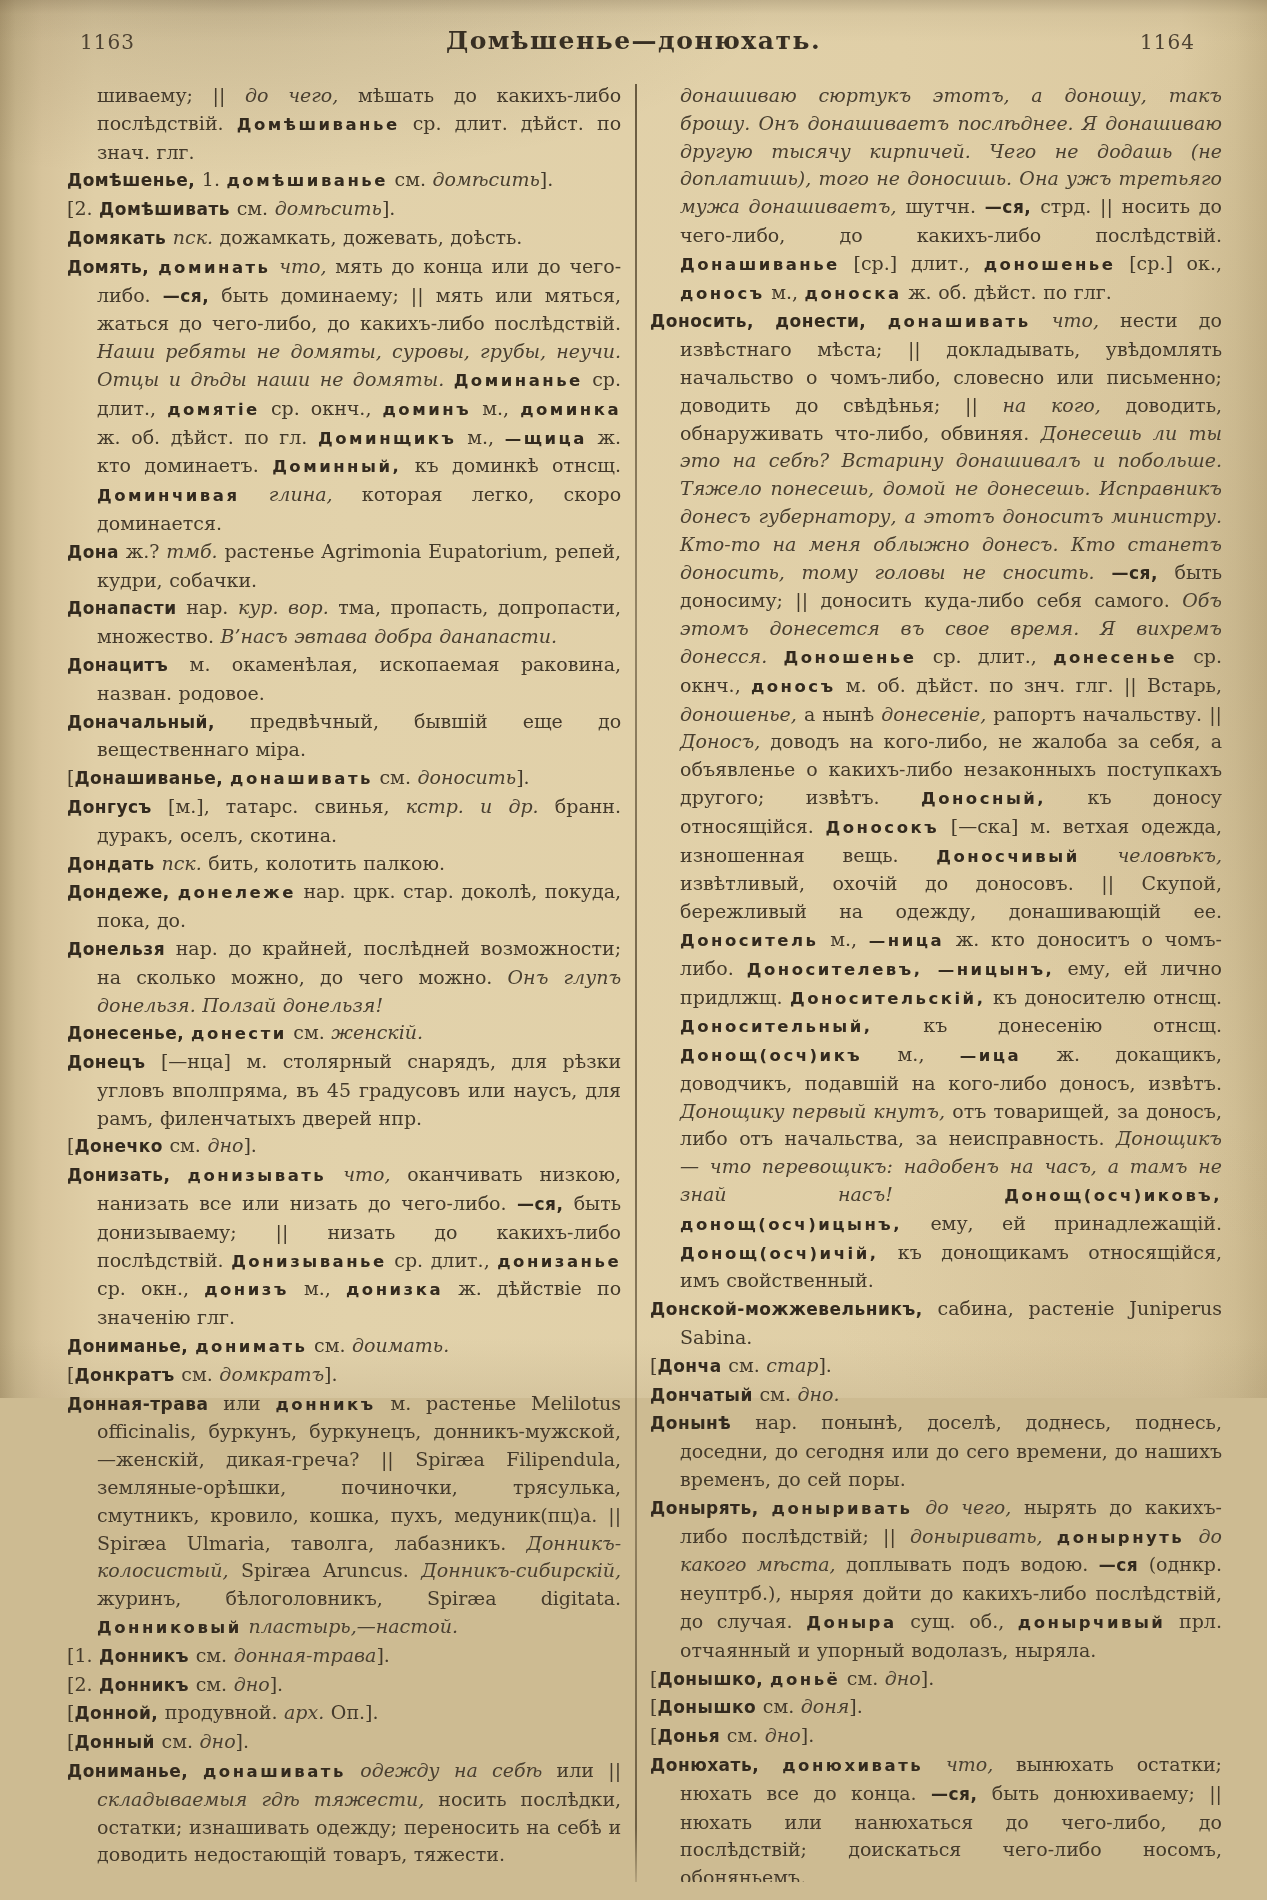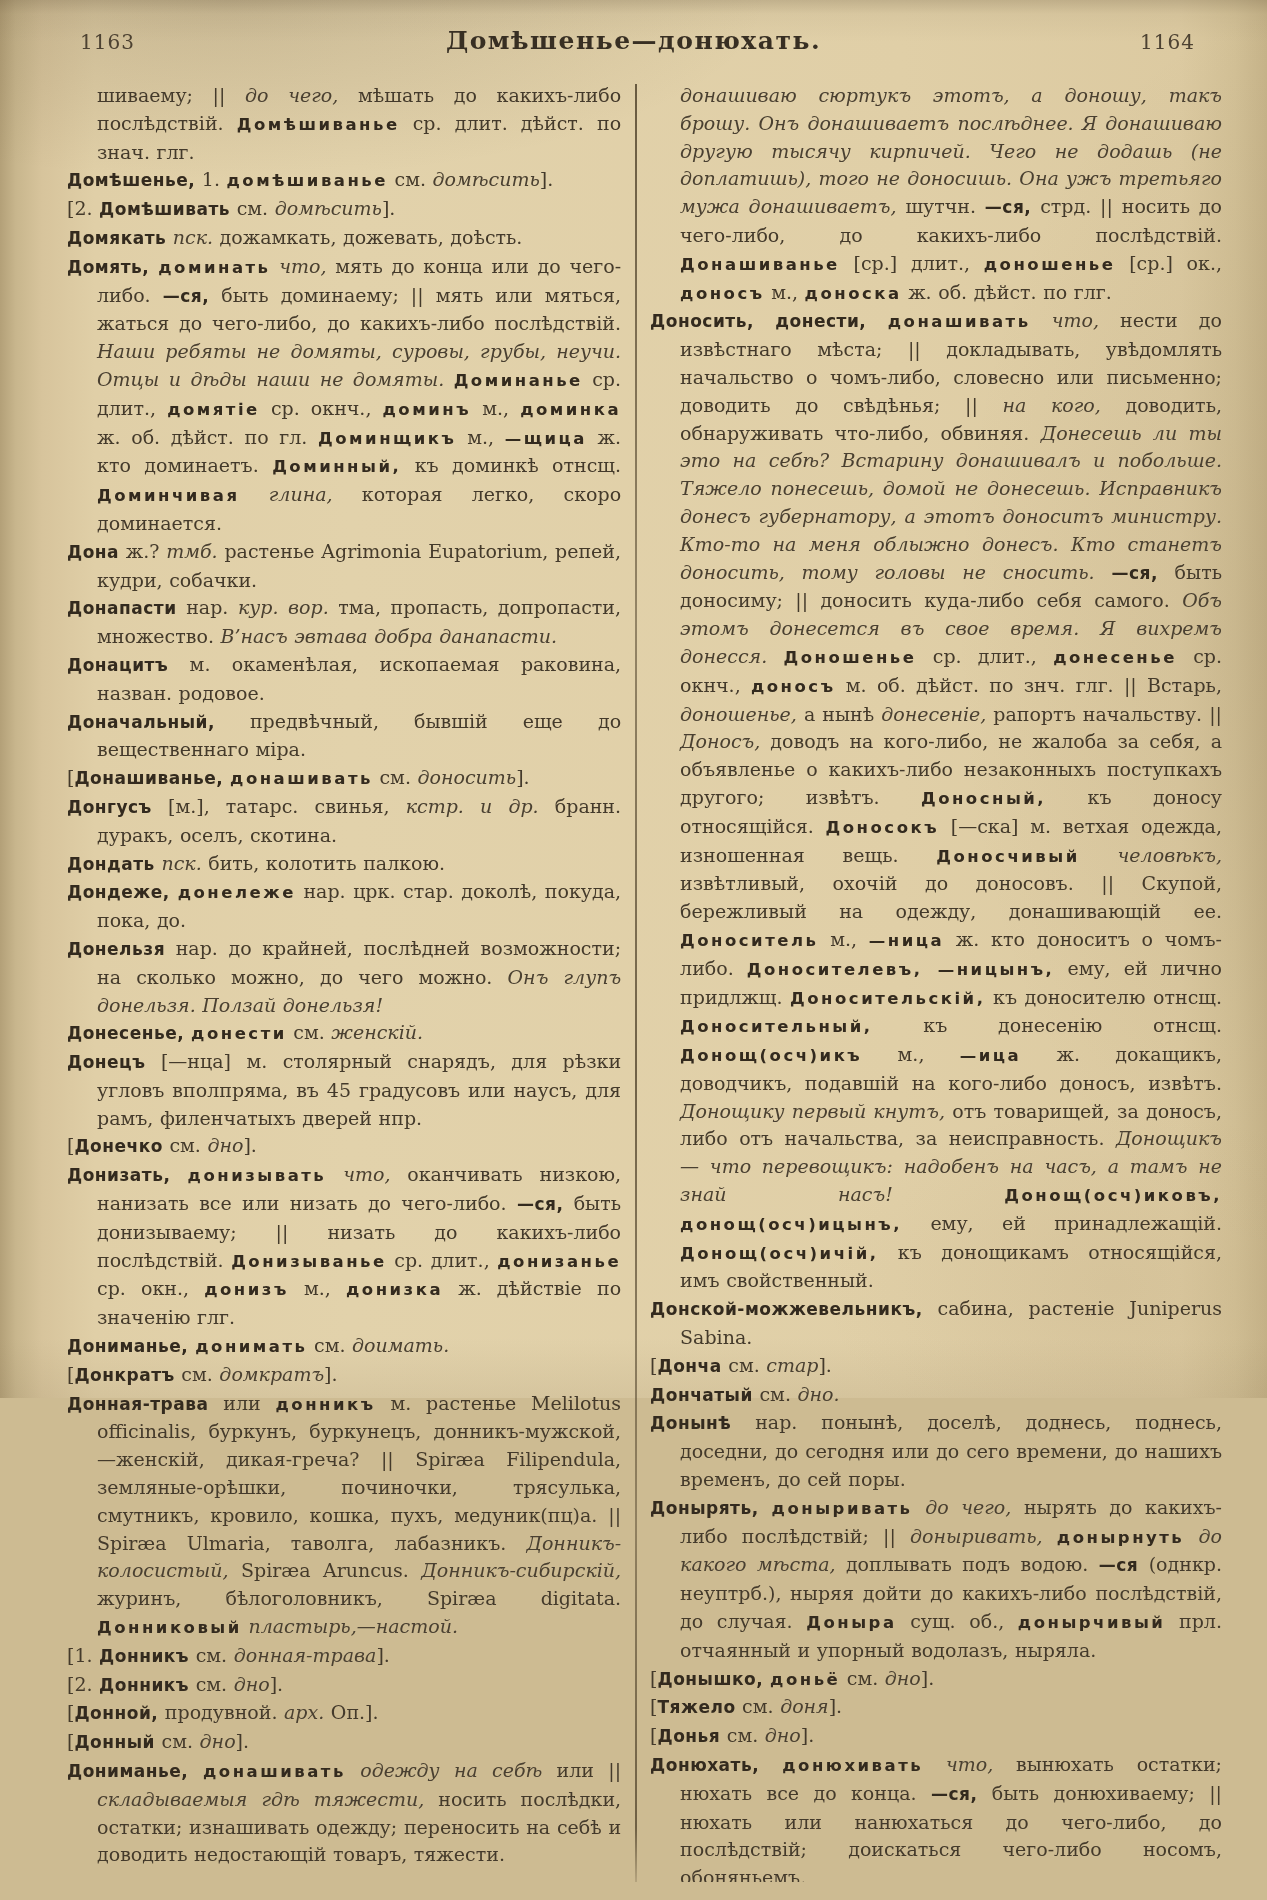--- a/index.html
+++ b/index.html
@@ -113,18 +113,18 @@
     <div class="divider"></div>
     <div class="col col-r">
         <p class="entry cont"><span class="seg-i">донашиваю сюртукъ этотъ, а доношу, такъ брошу. Онъ донашиваетъ послѣднее. Я донашиваю другую тысячу кирпичей. Чего не додашь (не доплатишь), того не доносишь. Она ужъ третьяго мужа донашиваетъ,</span><span class="seg-r"> шутчн. </span><span class="seg-b">—ся,</span><span class="seg-r"> стрд. || носить до чего-либо, до какихъ-либо послѣдствій. </span><span class="seg-bs">Донашиванье</span><span class="seg-r"> [ср.] длит., </span><span class="seg-bs">доношенье</span><span class="seg-r"> [ср.] ок., </span><span class="seg-bs">доносъ</span><span class="seg-r"> м., </span><span class="seg-bs">доноска</span><span class="seg-r"> ж. об. дѣйст. по глг.</span></p>
         <p class="entry"><span class="seg-b">Доносить, донести, </span><span class="seg-bs">донашивать</span><span class="seg-r"> </span><span class="seg-i">что,</span><span class="seg-r"> нести до извѣстнаго мѣста; || докладывать, увѣдомлять начальство о чомъ-либо, словесно или письменно; доводить до свѣдѣнья; || </span><span class="seg-i">на кого,</span><span class="seg-r"> доводить, обнаруживать что-либо, обвиняя. </span><span class="seg-i">Донесешь ли ты это на себѣ? Встарину донашивалъ и побольше. Тяжело понесешь, домой не донесешь. Исправникъ донесъ губернатору, а этотъ доноситъ министру. Кто-то на меня облыжно донесъ. Кто станетъ доносить, тому головы не сносить.</span><span class="seg-r"> </span><span class="seg-b">—ся,</span><span class="seg-r"> быть доносиму; || доносить куда-либо себя самого. </span><span class="seg-i">Объ этомъ донесется въ свое время. Я вихремъ донесся.</span><span class="seg-r"> </span><span class="seg-bs">Доношенье</span><span class="seg-r"> ср. длит., </span><span class="seg-bs">донесенье</span><span class="seg-r"> ср. окнч., </span><span class="seg-bs">доносъ</span><span class="seg-r"> м. об. дѣйст. по знч. глг. || Встарь, </span><span class="seg-i">доношенье,</span><span class="seg-r"> а нынѣ </span><span class="seg-i">донесеніе,</span><span class="seg-r"> рапортъ начальству. || </span><span class="seg-i">Доносъ,</span><span class="seg-r"> доводъ на кого-либо, не жалоба за себя, а объявленье о какихъ-либо незаконныхъ поступкахъ другого; извѣтъ. </span><span class="seg-bs">Доносный,</span><span class="seg-r"> къ доносу относящійся. </span><span class="seg-bs">Доносокъ</span><span class="seg-r"> [—ска] м. ветхая одежда, изношенная вещь. </span><span class="seg-bs">Доносчивый</span><span class="seg-r"> </span><span class="seg-i">человѣкъ,</span><span class="seg-r"> извѣтливый, охочій до доносовъ. || Скупой, бережливый на одежду, донашивающій ее. </span><span class="seg-bs">Доноситель</span><span class="seg-r"> м., </span><span class="seg-bs">—ница</span><span class="seg-r"> ж. кто доноситъ о чомъ-либо. </span><span class="seg-bs">Доносителевъ, —ницынъ,</span><span class="seg-r"> ему, ей лично придлжщ. </span><span class="seg-bs">Доносительскій,</span><span class="seg-r"> къ доносителю отнсщ. </span><span class="seg-bs">Доносительный,</span><span class="seg-r"> къ донесенію отнсщ. </span><span class="seg-bs">Донощ(осч)икъ</span><span class="seg-r"> м., </span><span class="seg-bs">—ица</span><span class="seg-r"> ж. докащикъ, доводчикъ, подавшій на кого-либо доносъ, извѣтъ. </span><span class="seg-i">Донощику первый кнутъ,</span><span class="seg-r"> отъ товарищей, за доносъ, либо отъ начальства, за неисправность. </span><span class="seg-i">Донощикъ — что перевощикъ: надобенъ на часъ, а тамъ не знай насъ!</span><span class="seg-r"> </span><span class="seg-bs">Донощ(осч)иковъ, донощ(осч)ицынъ,</span><span class="seg-r"> ему, ей принадлежащій. </span><span class="seg-bs">Донощ(осч)ичій,</span><span class="seg-r"> къ донощикамъ относящійся, имъ свойственный.</span></p>
         <p class="entry"><span class="seg-b">Донской-можжевельникъ,</span><span class="seg-r"> сабина, растеніе Juniperus Sabina.</span></p>
         <p class="entry"><span class="seg-r">[</span><span class="seg-b">Донча</span><span class="seg-r"> см. </span><span class="seg-i">стар</span><span class="seg-r">].</span></p>
         <p class="entry"><span class="seg-b">Дончатый</span><span class="seg-r"> см. </span><span class="seg-i">дно.</span></p>
         <p class="entry"><span class="seg-b">Донынѣ</span><span class="seg-r"> нар. понынѣ, доселѣ, доднесь, поднесь, доседни, до сегодня или до сего времени, до нашихъ временъ, до сей поры.</span></p>
         <p class="entry"><span class="seg-b">Донырять, </span><span class="seg-bs">доныривать</span><span class="seg-r"> </span><span class="seg-i">до чего,</span><span class="seg-r"> нырять до какихъ-либо послѣдствій; || </span><span class="seg-i">доныривать,</span><span class="seg-r"> </span><span class="seg-bs">донырнуть</span><span class="seg-r"> </span><span class="seg-i">до какого мѣста,</span><span class="seg-r"> доплывать подъ водою. </span><span class="seg-b">—ся</span><span class="seg-r"> (однкр. неуптрб.), ныряя дойти до какихъ-либо послѣдствій, до случая. </span><span class="seg-bs">Доныра</span><span class="seg-r"> сущ. об., </span><span class="seg-bs">донырчивый</span><span class="seg-r"> прл. отчаянный и упорный водолазъ, ныряла.</span></p>
         <p class="entry"><span class="seg-r">[</span><span class="seg-b">Донышко, </span><span class="seg-bs">доньё</span><span class="seg-r"> см. </span><span class="seg-i">дно</span><span class="seg-r">].</span></p>
-        <p class="entry"><span class="seg-r">[</span><span class="seg-b">Тяжело</span><span class="seg-r"> см. </span><span class="seg-i">доня</span><span class="seg-r">].</span></p>
+        <p class="entry"><span class="seg-r">[</span><span class="seg-b">Донышко</span><span class="seg-r"> см. </span><span class="seg-i">доня</span><span class="seg-r">].</span></p>
         <p class="entry"><span class="seg-r">[</span><span class="seg-b">Донья</span><span class="seg-r"> см. </span><span class="seg-i">дно</span><span class="seg-r">].</span></p>
         <p class="entry"><span class="seg-b">Донюхать, </span><span class="seg-bs">донюхивать</span><span class="seg-r"> </span><span class="seg-i">что,</span><span class="seg-r"> вынюхать остатки; нюхать все до конца. </span><span class="seg-b">—ся,</span><span class="seg-r"> быть донюхиваему; || нюхать или нанюхаться до чего-либо, до послѣдствій; доискаться чего-либо носомъ, обоняньемъ. </span></p>
       </div>
   </div>
 </div>
 
 </body></html>

